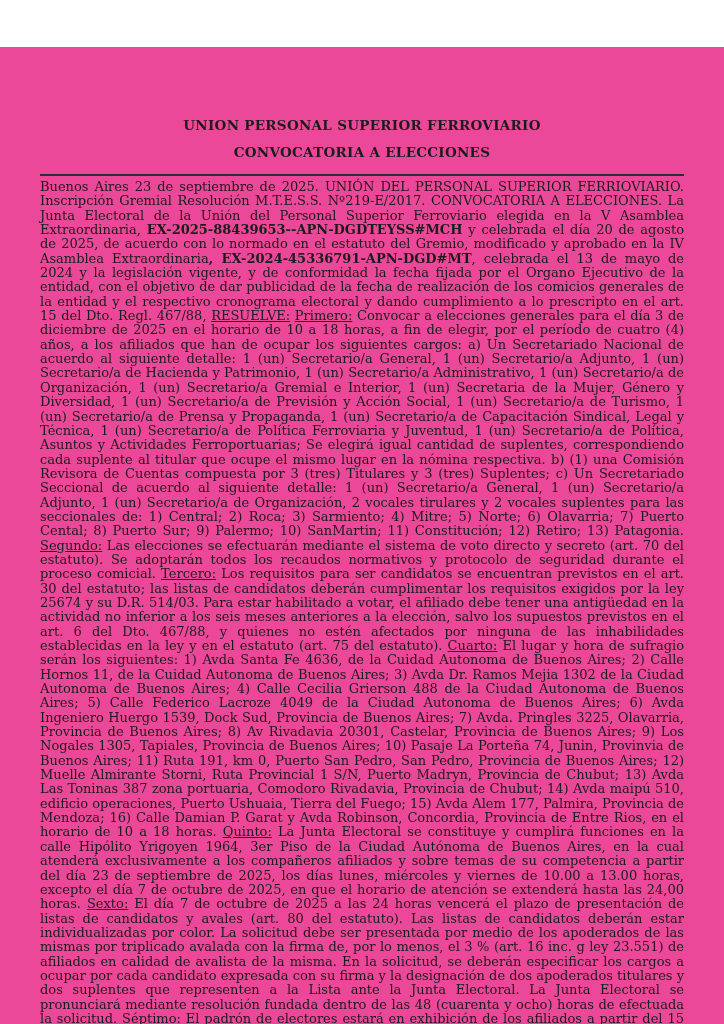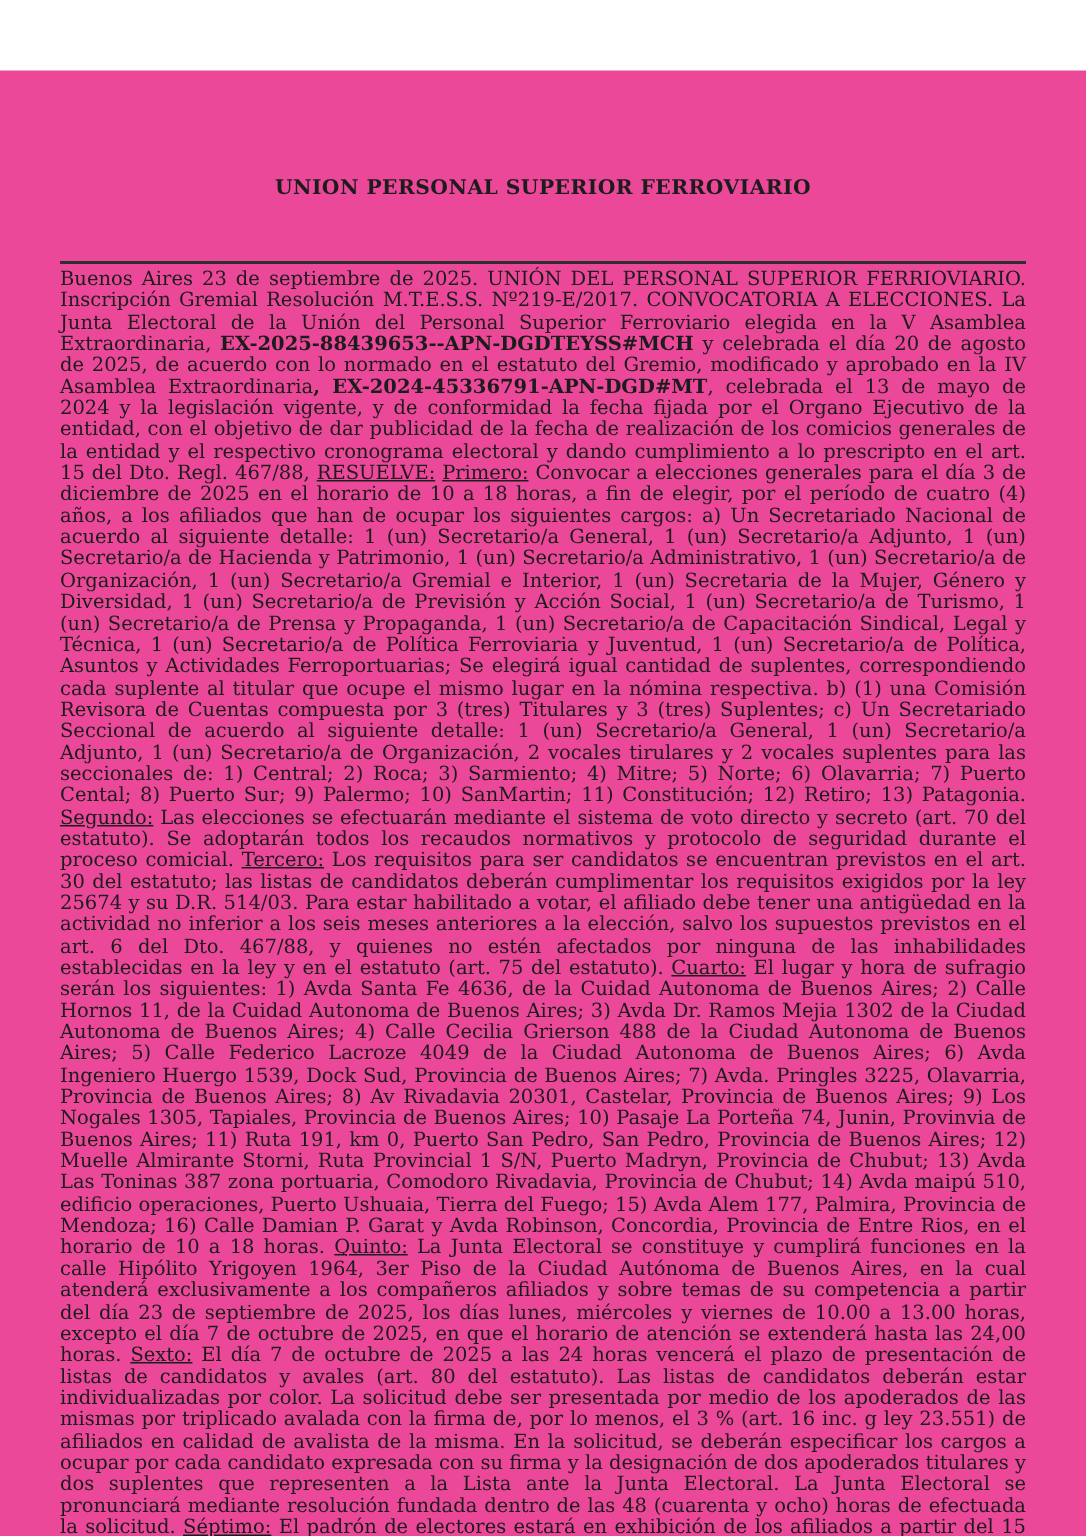--- a/index.html
+++ b/index.html
@@ -53,16 +53,17 @@
     color: #1c1c1c;
   }
   .run-bold { font-weight: bold; }
   .run-underline { text-decoration: underline; }
 </style>
 </head>
 <body>
 
 <div class="page">
   <div class="doc-title">UNION PERSONAL SUPERIOR FERROVIARIO</div>
+  <div class="doc-subtitle">CONVOCATORIA A ELECCIONES</div>
   <div class="body-wrap">
     <p class="body-text"><span class="run run-normal">Buenos Aires 23 de septiembre de 2025. UNIÓN DEL PERSONAL SUPERIOR FERRIOVIARIO. Inscripción Gremial Resolución M.T.E.S.S. Nº219-E/2017.  CONVOCATORIA A ELECCIONES. La Junta Electoral de la Unión del Personal Superior Ferroviario elegida en la V Asamblea Extraordinaria, </span><span class="run run-bold">EX-2025-88439653--APN-DGDTEYSS#MCH</span><span class="run run-normal"> y celebrada el día 20 de agosto de 2025, de acuerdo con lo normado en el estatuto del Gremio, modificado y aprobado en la IV Asamblea Extraordinaria</span><span class="run run-bold">, EX-2024-45336791-APN-DGD#MT</span><span class="run run-normal">, celebrada el 13 de mayo de 2024 y la legislación vigente, y de conformidad la fecha fijada por el Organo Ejecutivo de la entidad, con el objetivo de dar publicidad de la fecha de realización de los comicios generales de la entidad y el respectivo cronograma electoral y dando cumplimiento a lo prescripto en el art. 15 del Dto. Regl. 467/88, </span><span class="run run-underline">RESUELVE:</span><span class="run run-normal"> </span><span class="run run-underline">Primero:</span><span class="run run-normal"> Convocar a elecciones generales para el día 3 de diciembre de 2025 en el horario de 10 a 18 horas, a fin de elegir, por el período de cuatro (4) años, a los afiliados que han de ocupar los siguientes cargos: a) Un Secretariado Nacional de acuerdo al siguiente detalle: 1 (un) Secretario/a General, 1 (un) Secretario/a Adjunto, 1 (un) Secretario/a de Hacienda y Patrimonio, 1 (un) Secretario/a Administrativo, 1 (un) Secretario/a de Organización, 1 (un) Secretario/a Gremial e Interior, 1 (un) Secretaria de la Mujer, Género y Diversidad, 1 (un) Secretario/a de Previsión y Acción Social, 1 (un) Secretario/a de Turismo, 1 (un) Secretario/a de Prensa y Propaganda, 1 (un) Secretario/a de Capacitación Sindical, Legal y Técnica, 1 (un) Secretario/a de Política Ferroviaria y Juventud, 1 (un) Secretario/a de Política, Asuntos y Actividades Ferroportuarias; Se elegirá igual cantidad de suplentes, correspondiendo cada suplente al titular que ocupe el mismo lugar en la nómina respectiva. b) (1) una Comisión Revisora de Cuentas compuesta por 3 (tres) Titulares y 3 (tres) Suplentes; c) Un Secretariado Seccional de acuerdo al siguiente detalle: 1 (un) Secretario/a General, 1 (un) Secretario/a Adjunto, 1 (un) Secretario/a de Organización, 2 vocales tirulares y 2 vocales suplentes para las seccionales de: 1) Central; 2) Roca; 3) Sarmiento; 4) Mitre; 5) Norte; 6) Olavarria; 7) Puerto Cental; 8) Puerto Sur; 9) Palermo; 10) SanMartin; 11) Constitución; 12) Retiro; 13) Patagonia. </span><span class="run run-underline">Segundo:</span><span class="run run-normal"> Las elecciones se efectuarán mediante el sistema de voto directo y secreto (art. 70 del estatuto). Se adoptarán todos los recaudos normativos y protocolo de seguridad durante el proceso comicial. </span><span class="run run-underline">Tercero:</span><span class="run run-normal"> Los requisitos para ser candidatos se encuentran previstos en el art. 30 del estatuto; las listas de candidatos deberán cumplimentar los requisitos exigidos por la ley 25674 y su D.R. 514/03. Para estar habilitado a votar, el afiliado debe tener una antigüedad en la actividad no inferior a los seis meses anteriores a la elección, salvo los supuestos previstos en el art. 6 del Dto. 467/88, y quienes no estén afectados por ninguna de las inhabilidades establecidas en la ley y en el estatuto (art. 75 del estatuto). </span><span class="run run-underline">Cuarto:</span><span class="run run-normal"> El lugar y hora de sufragio serán los siguientes: 1) Avda Santa Fe 4636, de la Cuidad Autonoma de Buenos Aires; 2) Calle Hornos 11, de la Cuidad Autonoma de Buenos Aires; 3) Avda Dr. Ramos Mejia 1302 de la Ciudad Autonoma de Buenos Aires; 4) Calle Cecilia Grierson 488 de la Ciudad Autonoma de Buenos Aires; 5) Calle Federico Lacroze 4049 de la Ciudad Autonoma de Buenos Aires; 6) Avda Ingeniero Huergo 1539, Dock Sud, Provincia de Buenos Aires; 7) Avda. Pringles 3225, Olavarria, Provincia de Buenos Aires; 8) Av Rivadavia 20301, Castelar, Provincia de Buenos Aires; 9) Los Nogales 1305, Tapiales, Provincia de Buenos Aires; 10) Pasaje La Porteña 74, Junin, Provinvia de Buenos Aires; 11) Ruta 191, km 0, Puerto San Pedro, San Pedro, Provincia de Buenos Aires; 12) Muelle Almirante Storni, Ruta Provincial 1 S/N, Puerto Madryn, Provincia de Chubut; 13) Avda Las Toninas 387 zona portuaria, Comodoro Rivadavia, Provincia de Chubut; 14) Avda maipú 510, edificio operaciones, Puerto Ushuaia, Tierra del Fuego; 15) Avda Alem 177, Palmira, Provincia de Mendoza; 16) Calle Damian P. Garat y Avda Robinson, Concordia, Provincia de Entre Rios, en el horario de 10 a 18 horas. </span><span class="run run-underline">Quinto:</span><span class="run run-normal"> La Junta Electoral se constituye y cumplirá funciones en la calle Hipólito Yrigoyen 1964, 3er Piso de la Ciudad Autónoma de Buenos Aires, en la cual atenderá exclusivamente a los compañeros afiliados y sobre temas de su competencia a partir del día 23 de septiembre de 2025, los días lunes, miércoles y viernes de 10.00 a 13.00 horas, excepto el día 7 de octubre de 2025, en que el horario de atención se extenderá hasta las 24,00 horas. </span><span class="run run-underline">Sexto:</span><span class="run run-normal"> El día 7 de octubre de 2025 a las 24 horas vencerá el plazo de presentación de listas de candidatos y avales (art. 80 del estatuto). Las listas de candidatos deberán estar individualizadas por color. La solicitud debe ser presentada por medio de los apoderados de las mismas por triplicado avalada con la firma de, por lo menos, el 3 % (art. 16 inc. g ley 23.551) de afiliados en calidad de avalista de la misma. En la solicitud, se deberán especificar los cargos a ocupar por cada candidato expresada con su firma y la designación de dos apoderados titulares y dos suplentes que representen a la Lista ante la Junta Electoral. La Junta Electoral se pronunciará mediante resolución fundada dentro de las 48 (cuarenta y ocho) horas de efectuada la solicitud. </span><span class="run run-underline">Séptimo:</span><span class="run run-normal"> El padrón de electores estará en exhibición de los afiliados a partir del 15 de octubre de 2025, en la sede de la Union Personal Superior Ferroviario y en cada Seccional. Las listas oficializadas estarán en exhibición a partir del día siguiente a su oficialización. Firmado: ALBERTO VAN ANTENBOER. Presidente; CAROLINA BLANKSMAN. Secretario; ADRIAN CASANOVAS. Vocal. </span><span class="run run-underline">JUNTA ELECTORAL.</span></p>
   </div>
 </div>
 
 </body></html>

